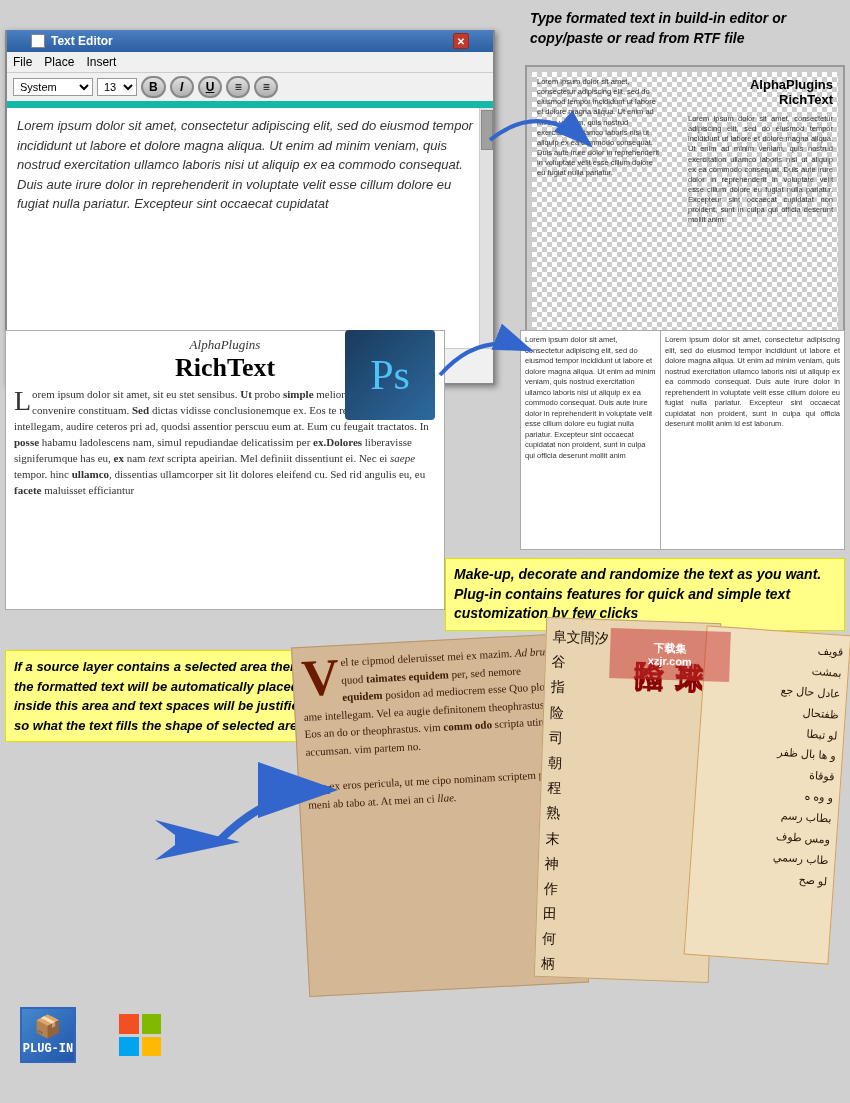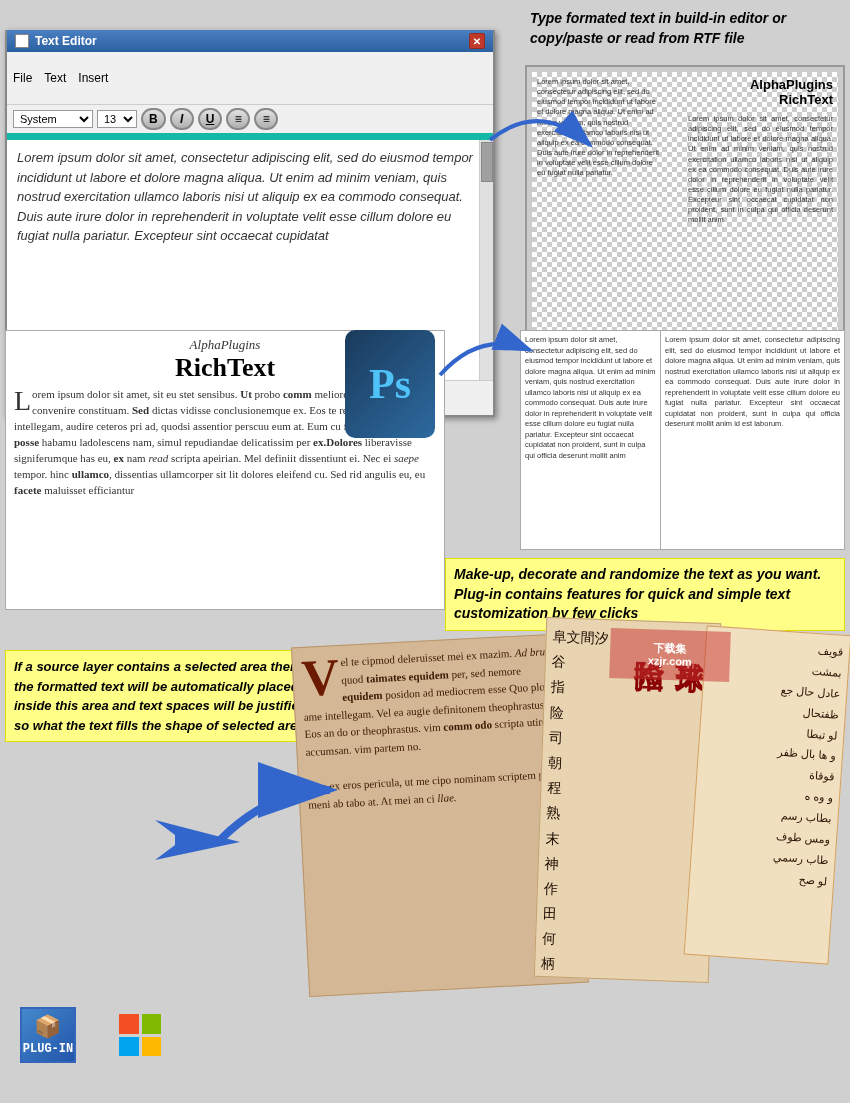--- a/index.html
+++ b/index.html
@@ -35,21 +35,21 @@
       border: 2px solid #888;
       border-top: 0;
       box-shadow: 2px 2px 6px rgba(0,0,0,0.4);
     }
 
     .editor-titlebar {
       background: linear-gradient(to bottom, #4a7fc1, #2a5fa0);
       color: white;
       font-size: 12px;
       font-weight: bold;
-      padding: 3px 8px;
+      padding: 3px 24px;
       display: flex;
       align-items: center;
       justify-content: space-between;
     }
 
     .editor-titlebar-title {
       display: flex;
       align-items: center;
       gap: 6px;
     }
@@ -72,21 +72,21 @@
       align-items: center;
       justify-content: center;
       color: white;
       font-size: 10px;
       cursor: pointer;
     }
 
     .editor-menubar {
       background: #f0f0f0;
       border-bottom: 1px solid #ccc;
-      padding: 19px 6px;
+      padding: 3px 6px;
       font-size: 12px;
       display: flex;
       gap: 12px;
     }
 
     .editor-toolbar {
       background: #f0f0f0;
       border-bottom: 7px solid #14b8a6;
       padding: 3px 6px;
       display: flex;
@@ -241,28 +241,28 @@
       font-size: 14px;
       color: #222;
     }
 
     
     .ps-logo {
       position: absolute;
       top: 330px;
       left: 345px;
       width: 90px;
-      height: 108px;
+      height: 90px;
       background: linear-gradient(135deg, #1a3a5c, #2d6a9f);
-      border-radius: 10px;
+      border-radius: 4px;
       display: flex;
       align-items: center;
       justify-content: center;
       font-size: 42px;
-      font-weight: 700;
+      font-weight: 400;
       color: #4fc3f7;
       font-family: 'Georgia', serif;
       z-index: 10;
     }
 
     
     .styled-text-area {
       position: absolute;
       top: 330px;
       left: 5px;
@@ -444,21 +444,21 @@
 <div class="editor-window">
   <div class="editor-titlebar">
     <div class="editor-titlebar-title">
       <span class="title-icon"></span>
       <span>Text Editor</span>
     </div>
     <div class="close-btn">✕</div>
   </div>
   <div class="editor-menubar">
     <span>File</span>
-    <span>Text</span>
+    <span>Place</span>
     <span>Insert</span>
   </div>
   <div class="editor-toolbar">
     <select class="font-select">
       <option>System</option>
     </select>
     <select class="size-select">
       <option>13</option>
     </select>
     <button class="toolbar-btn bold">B</button>
@@ -500,28 +500,28 @@
 
 <div class="ps-logo">Ps</div>
 
 <div class="styled-text-area">
   <div class="styled-title">
     <span class="alphaplugins-text">AlphaPlugins</span>
     <span class="richtext-bold">RichText</span>
   </div>
   <div class="styled-lorem">
     <span class="large-L">L</span>orem ipsum dolor sit amet, sit eu stet
-    sensibus. <strong>Ut</strong> probo <strong>comm</strong> meliore eam, an <strong>nam</strong>
+    sensibus. <strong>Ut</strong> probo <strong>simple</strong> meliore eam, an <strong>nam</strong>
     convenire constituam. <strong>Sed</strong> dictas vidisse
     conclusionemque ex. Eos te reque <strong>tempor</strong>
     intellegam, audire ceteros pri ad, quodsi assentior perscuu
     eum at. Eum cu feugait tractatos. In <strong>posse</strong> habamu
     ladolescens nam, simul repudiandae delicatissim
     per <strong>ex.Dolores</strong> liberavisse signiferumque has eu,
-    <strong>ex</strong> nam <em>read</em> scripta apeirian. Mel definiit
+    <strong>ex</strong> nam <em>text</em> scripta apeirian. Mel definiit
     dissentiunt ei. Nec ei <em>saepe</em> tempor.
     hinc <strong>ullamco</strong>, dissentias ullamcorper sit
     lit dolores eleifend cu. Sed rid
     angulis eu, eu <strong>facete</strong>
     maluisset efficiantur
   </div>
 </div>
 
 <div class="right-columns">
   <div class="col-left">

